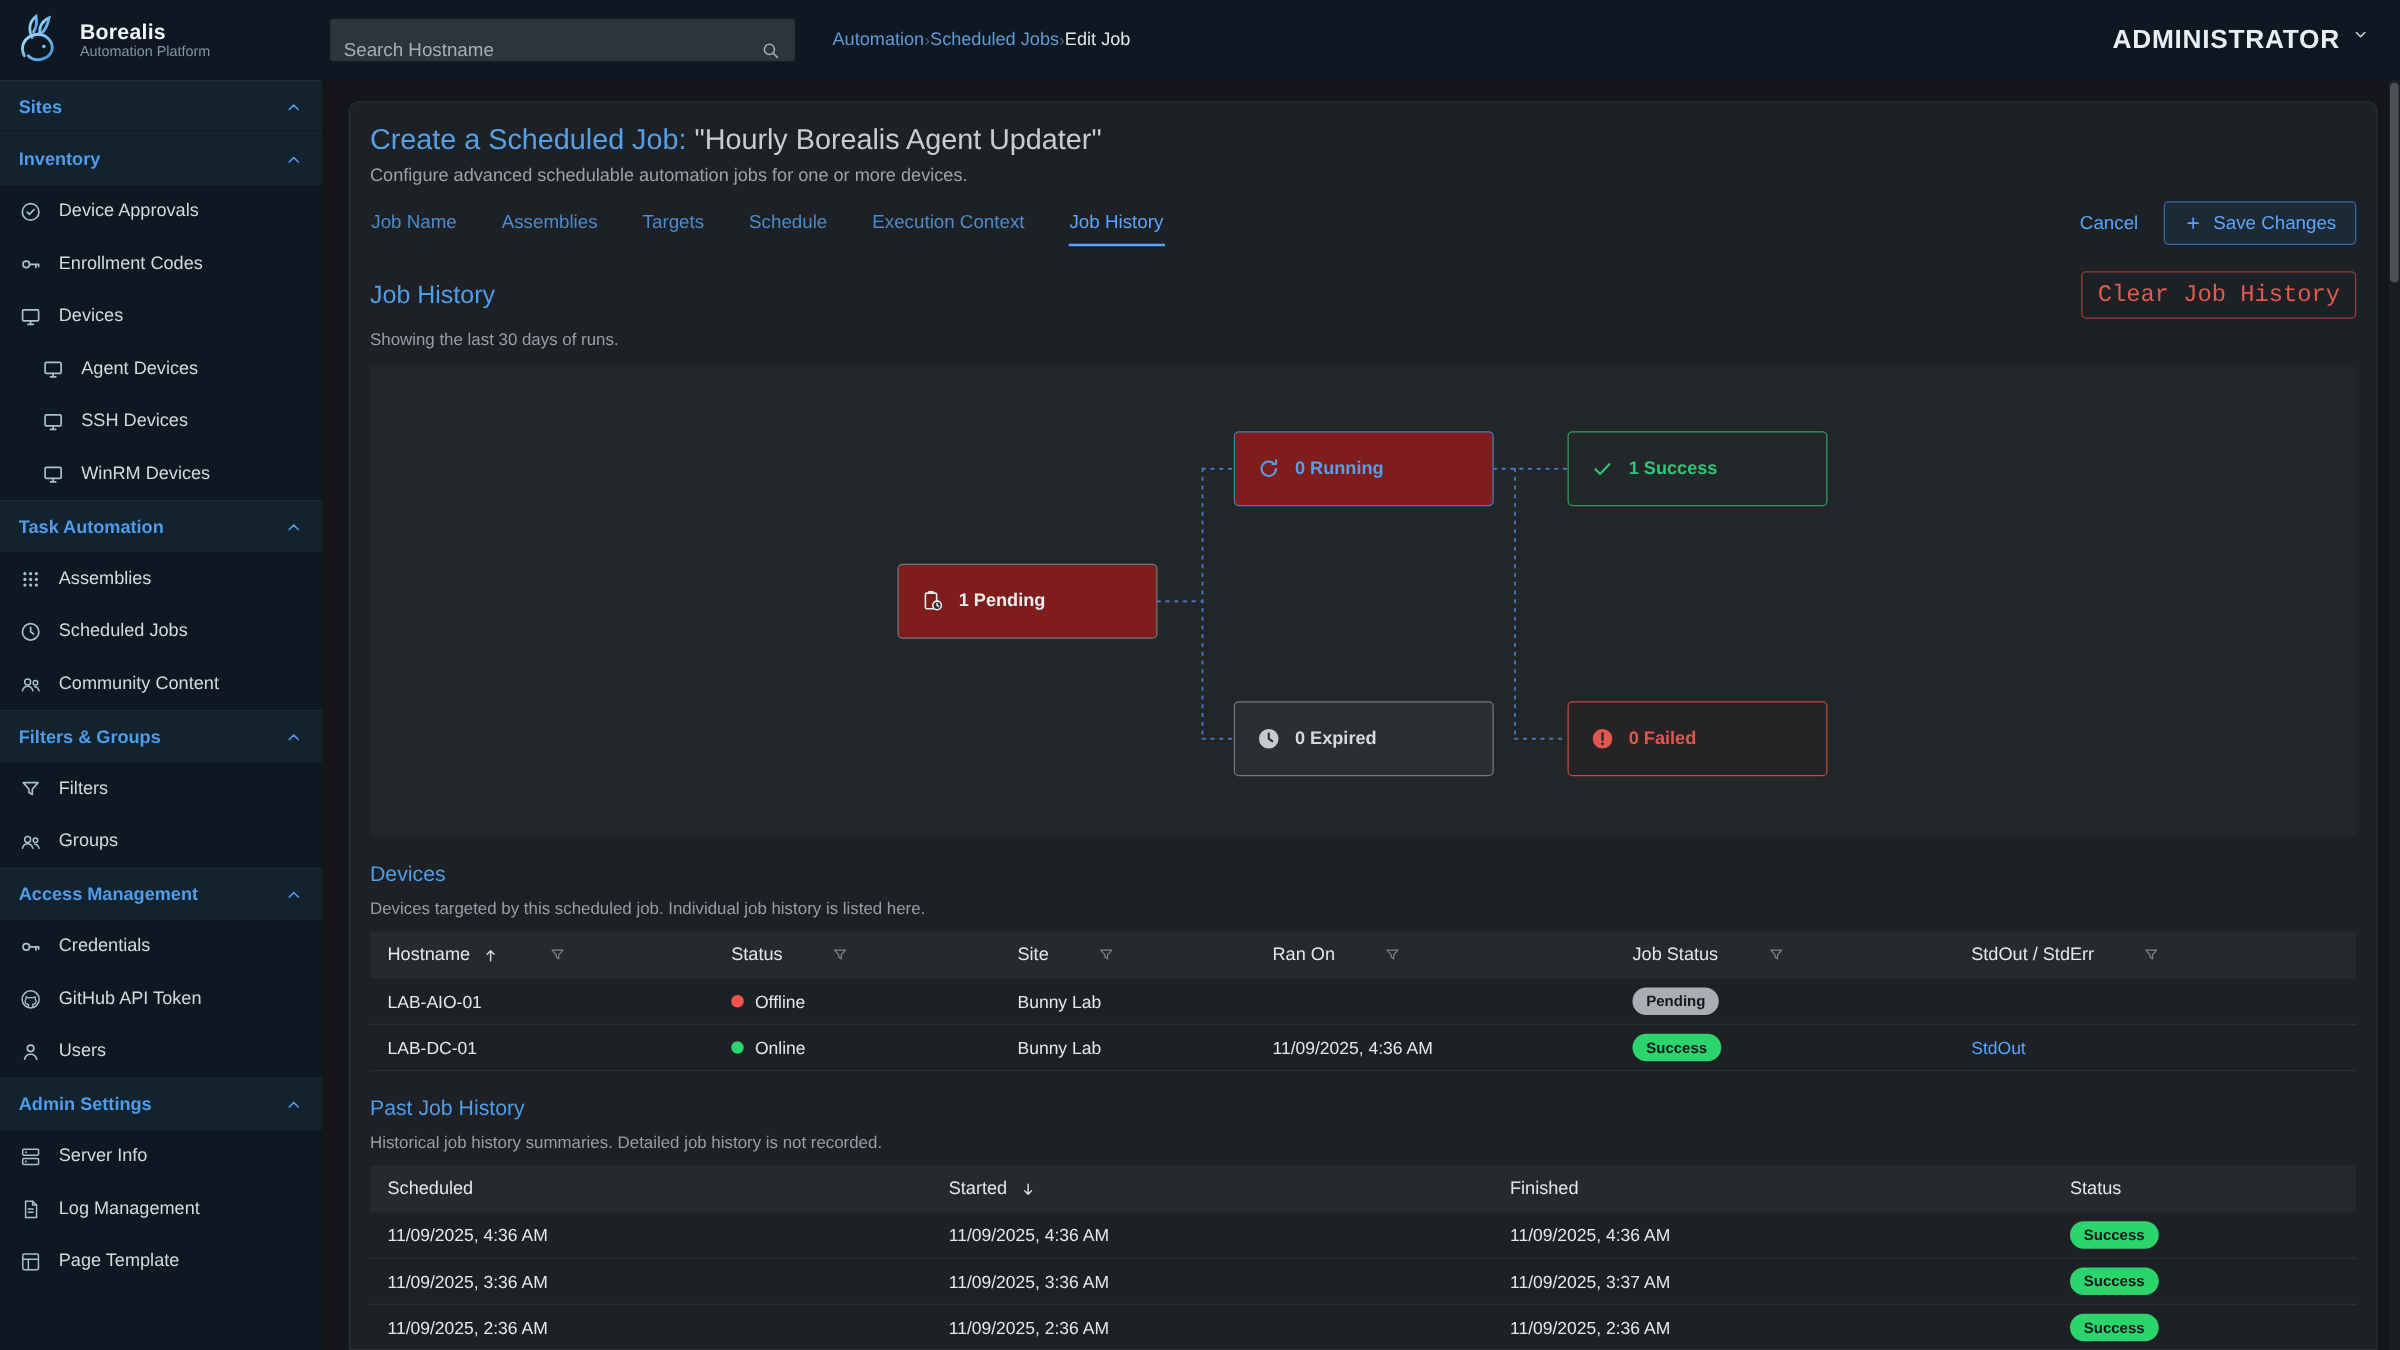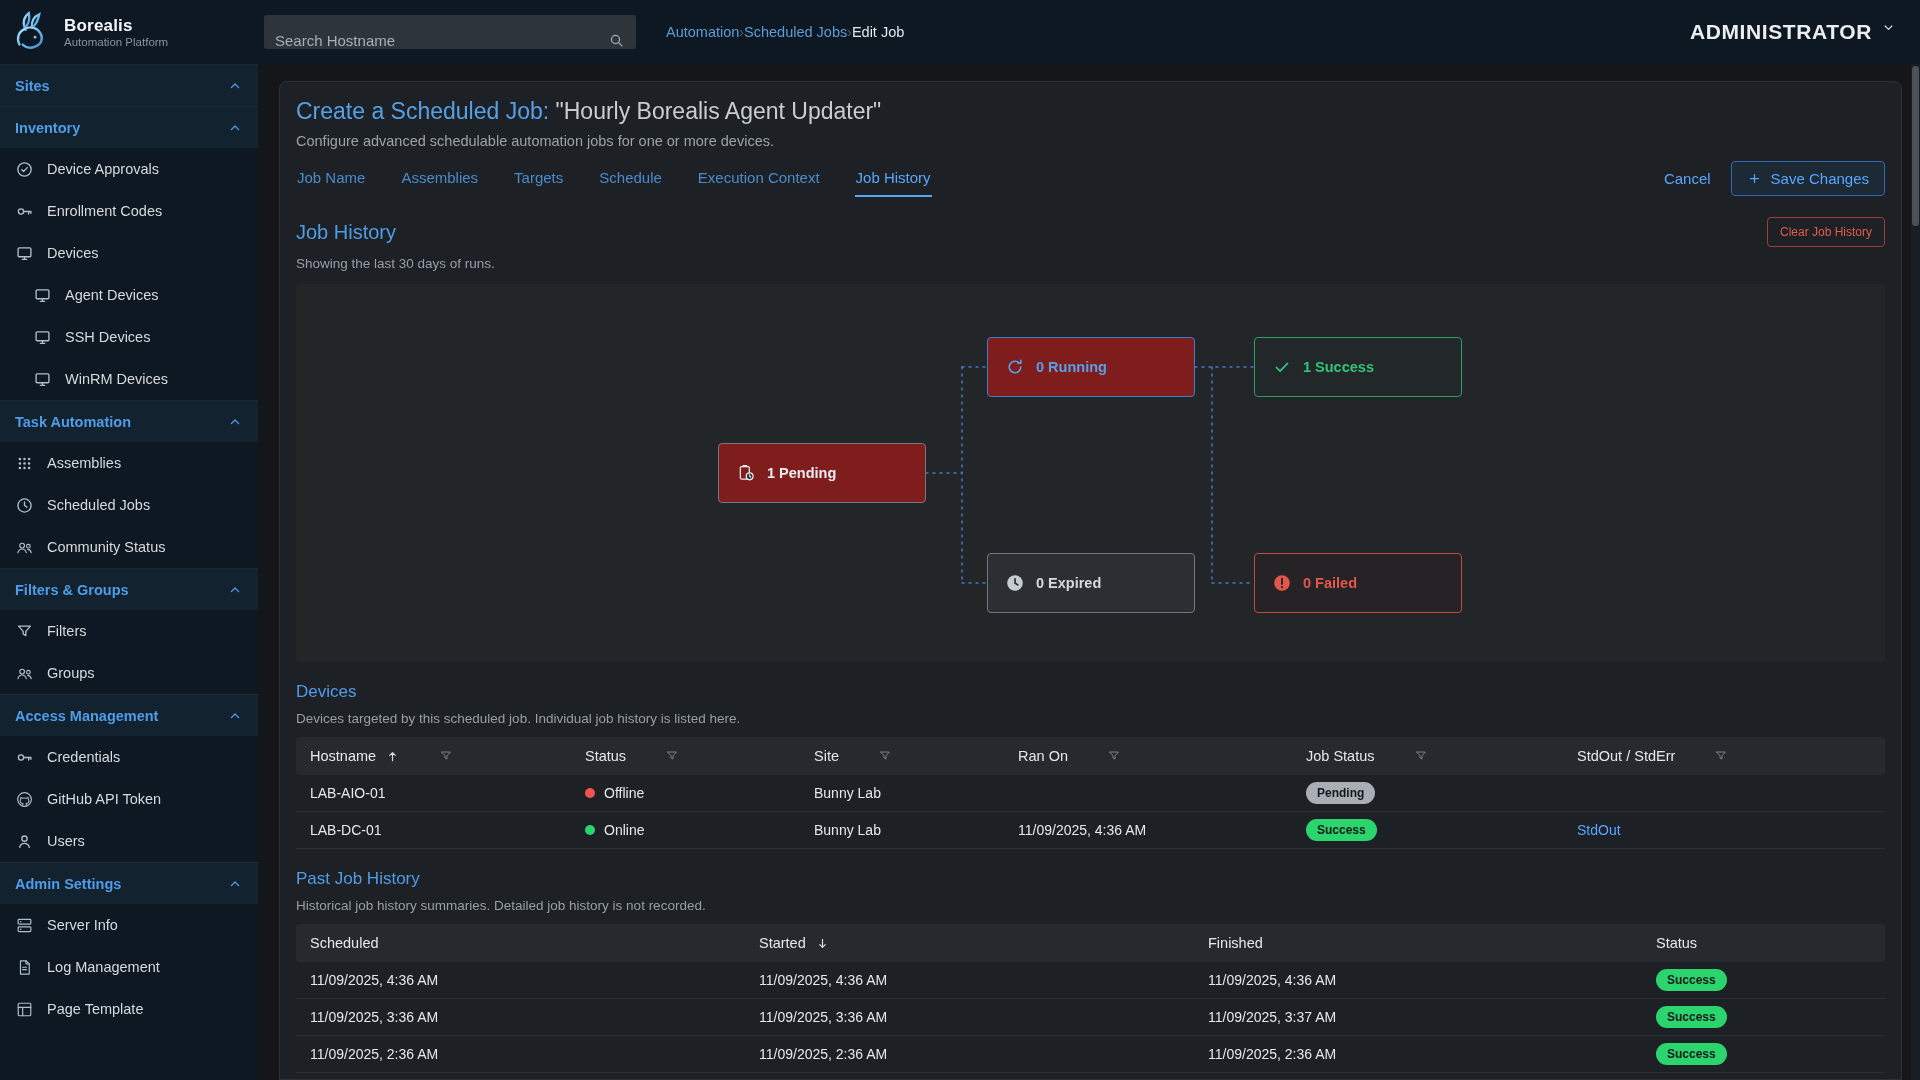--- a/index.html
+++ b/index.html
@@ -44,21 +44,21 @@
   .tabs{display:flex;gap:34px}
   .tab{color:#4a8bce;font-size:15px;padding:2px 1px 11px;position:relative;cursor:pointer}
   .tab.active{color:#58a6ff}
   .tab.active::after{content:"";position:absolute;left:0;right:0;bottom:0;height:2px;background:#58a6ff}
   .tab-actions{display:flex;align-items:center;gap:20px;margin-top:-8px}
   .cancel{color:#58a6ff;font-size:15px;cursor:pointer}
   .save-btn{display:flex;align-items:center;gap:9px;background:rgba(36,84,140,.15);border:1px solid #2f6cb3;color:#58a6ff;font-size:15px;font-family:inherit;padding:8px 15px;border-radius:4px;cursor:pointer}
   .plus-icon{width:15px;height:15px}
   .section-head{margin-top:20px;display:flex;align-items:center;justify-content:space-between}
   .sec-title{color:#4f9ce8;font-size:20px;font-weight:500}
-  .clear-btn{background:none;border:1px solid #9e3f36;color:#e05a4e;font-size:12px;font-family:Liberation Sans, sans-serif;padding:7px 12px;border-radius:4px;cursor:pointer}
+  .clear-btn{background:none;border:1px solid #9e3f36;color:#e05a4e;font-size:19px;font-family:Liberation Mono, monospace;padding:7px 12px;border-radius:4px;cursor:pointer}
   .sec-desc{margin-top:9px;color:#969fa7;font-size:13.5px}
   .sub-title{margin-top:20px;color:#4f9ce8;font-size:17px;font-weight:500}
 
   
   .flow-panel{margin-top:13px;height:378px;background:#232629;border-radius:4px;position:relative}
   .flow-svg{position:absolute;left:0;top:0}
   .flow-box{position:absolute;width:208px;height:60px;display:flex;align-items:center;gap:11px;padding:0 17px;border-radius:4px;border:1px solid;font-size:14.5px;font-weight:700;cursor:pointer}
   .box-icon{width:20px;height:20px}
   .flow-box.pending{left:422px;top:159px;background:#7f1d1d;border-color:#72787e;color:#eaedf0}
   .flow-box.running{left:691px;top:53px;background:#7f1d1d;border-color:#3e7cc9;color:#57a0e8}
@@ -250,21 +250,21 @@
       </div>
       <div class="nav-item">
         <span class="icon nav-icon">
           <svg viewBox="0 0 24 24" fill="none" stroke="currentColor" stroke-width="1.5" stroke-linecap="round" stroke-linejoin="round">
             <circle cx="9" cy="9.6" r="3"></circle>
             <path d="M3.7 18.5c.9-3 2.8-4.6 5.3-4.6s4.4 1.6 5.3 4.6"></path>
             <circle cx="16.9" cy="10.3" r="2.3"></circle>
             <path d="M16 14.3c2.3.1 3.9 1.5 4.5 4.2"></path>
           </svg>
         </span>
-        <span>Community Status</span>
+        <span>Community Content</span>
       </div>
       <div class="nav-section-header">
         <span>Filters &amp; Groups</span>
         <span class="icon chev">
           <svg viewBox="0 0 24 24" fill="none" stroke="currentColor" stroke-width="2" stroke-linecap="round" stroke-linejoin="round">
             <path d="M6.6 14.4L12 9l5.4 5.4"></path>
           </svg>
         </span>
       </div>
       <div class="nav-item">

